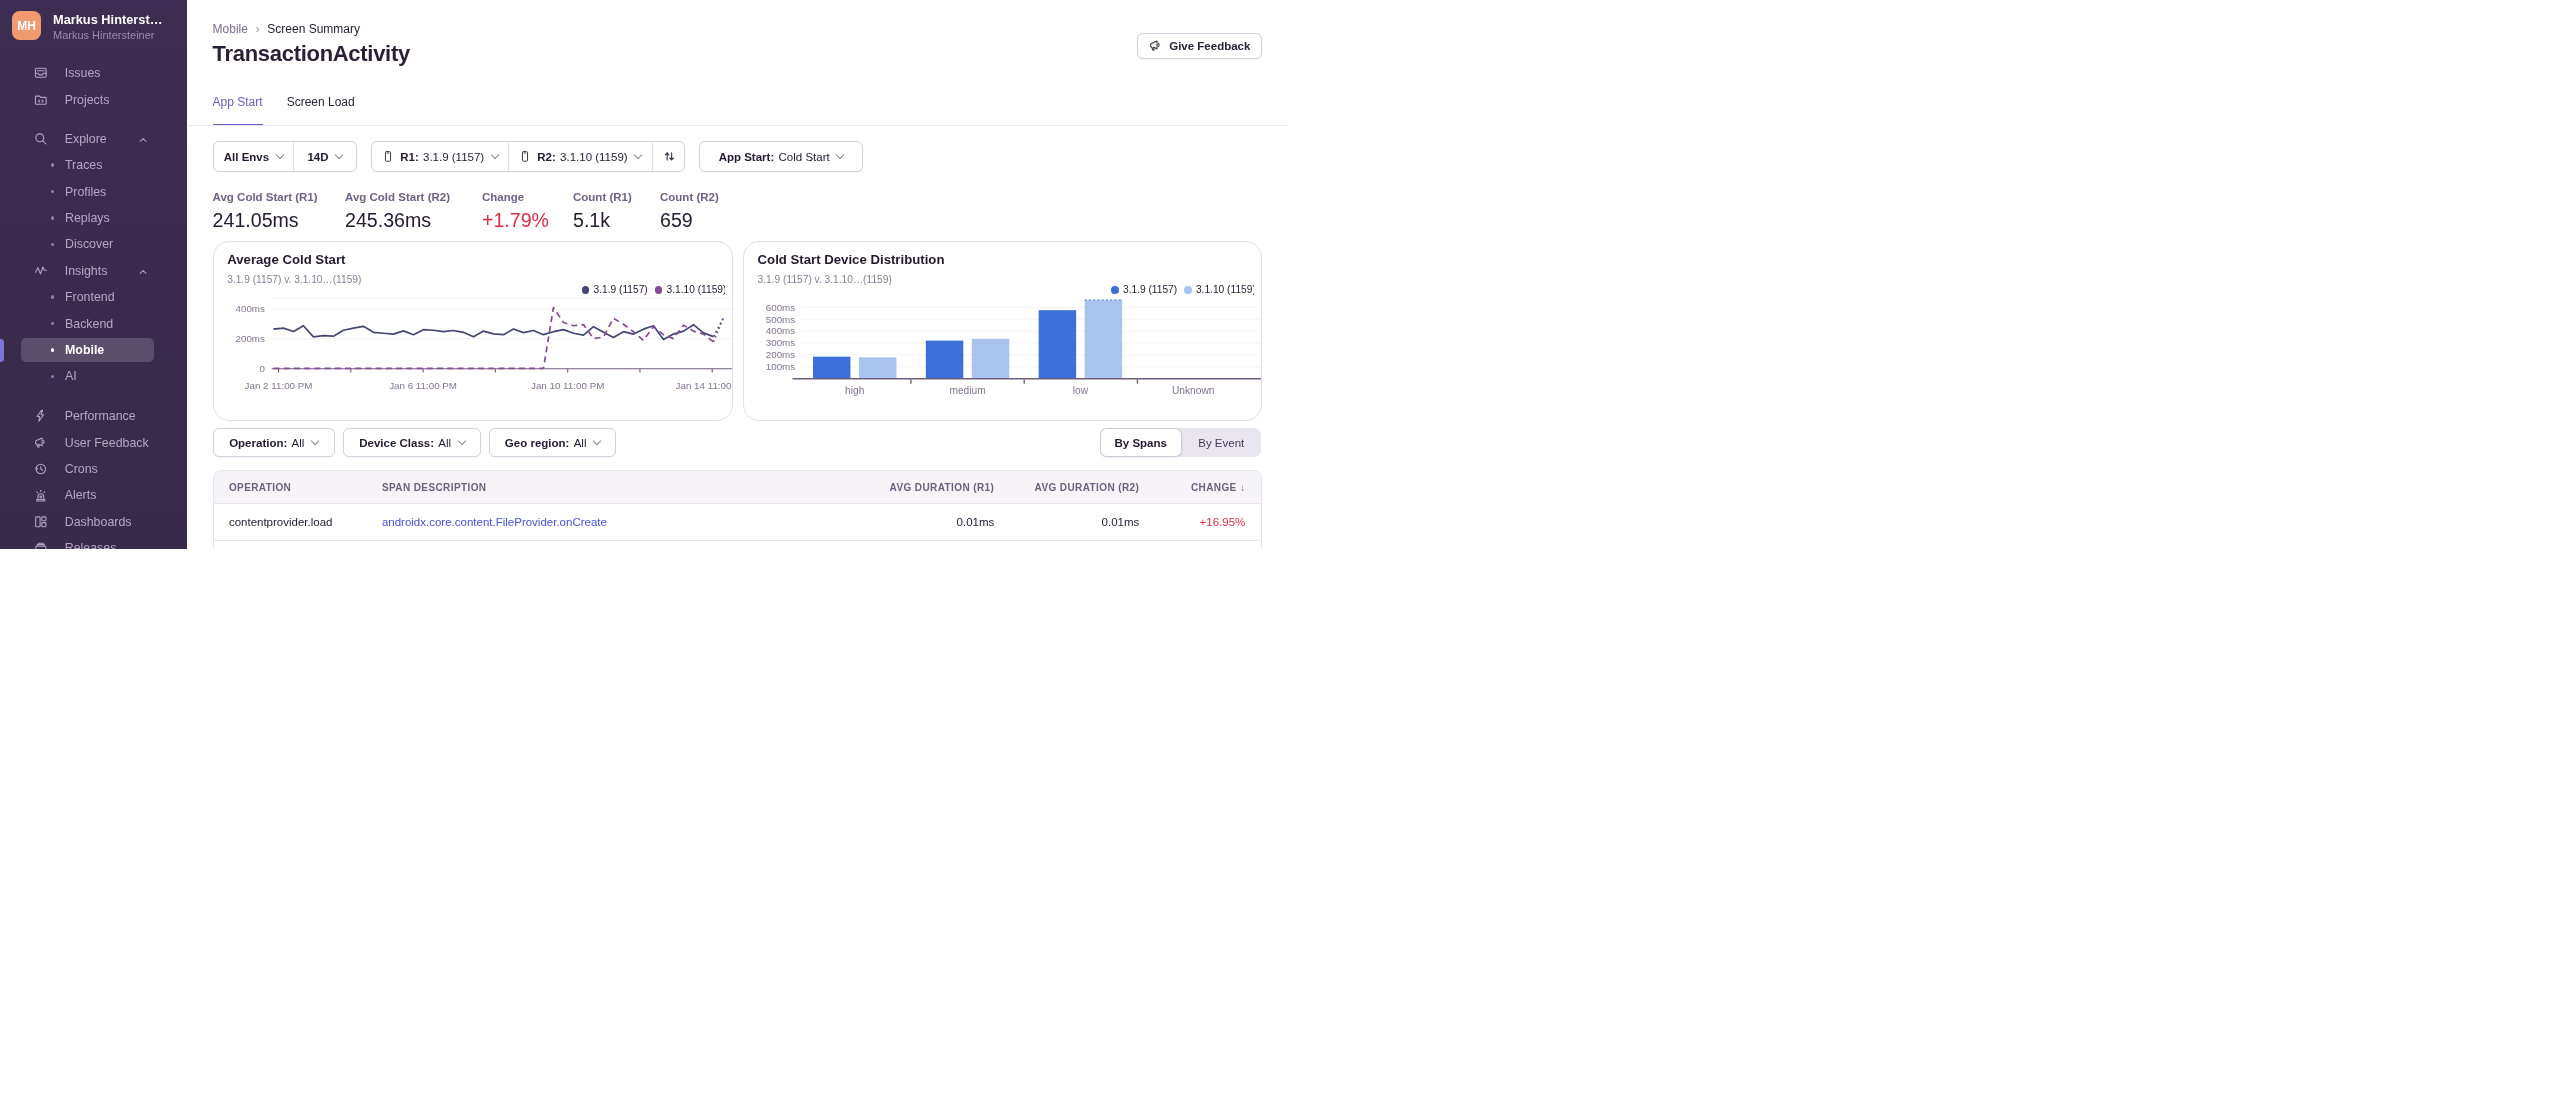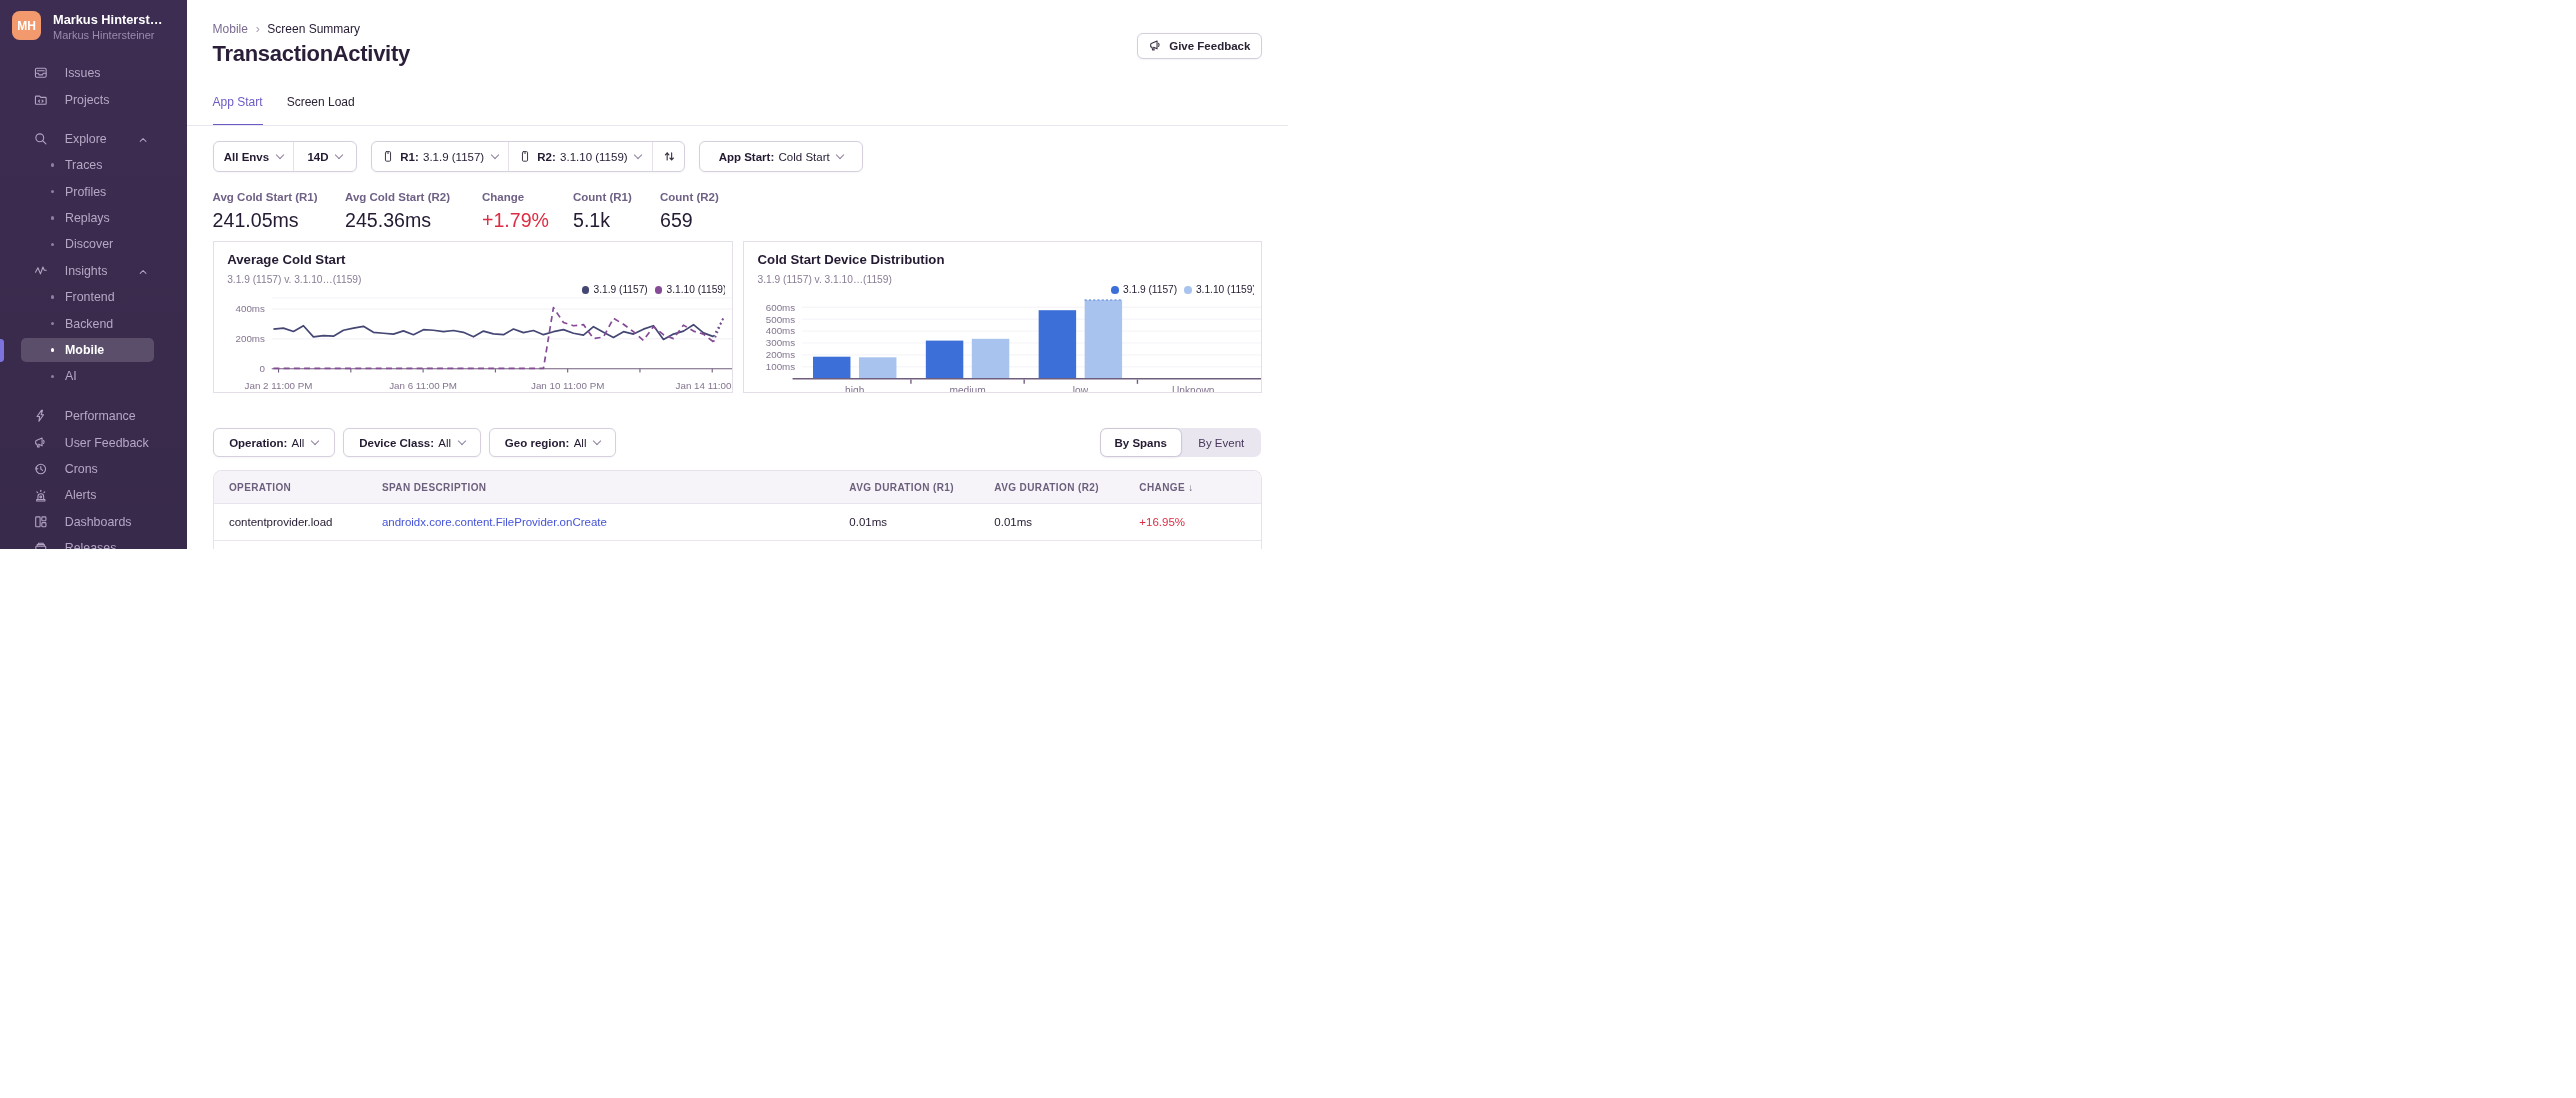--- a/index.html
+++ b/index.html
@@ -64,22 +64,22 @@
     border-bottom:1.4px solid #8e7f9c; transform:rotate(45deg); margin:-3.4px 0 0 7.7px; }
   .fico { margin-right:6px; display:flex; align-items:center; }
 
   
   .stat { position:absolute; top:191px; }
   .stat .slbl { font-size:11.5px; font-weight:600; color:#6f6186; margin-bottom:6px; white-space:nowrap; }
   .stat .sval { font-size:19.6px; font-weight:500; color:#241a32; white-space:nowrap; }
   .neg { color:#dd2d44 !important; }
 
   
-  .card { position:absolute; top:241px; height:152px; background:#fff; border:0.9px solid #e3dee8;
-    border-radius:0; overflow:hidden; }
+  .card { position:absolute; top:241px; height:180px; background:#fff; border:0.9px solid #e3dee8;
+    border-radius:16px; overflow:hidden; }
   .c-title { position:absolute; left:13.6px; top:10.2px; font-size:13.2px; font-weight:700; color:#241a32; }
   .c-sub { position:absolute; left:13.6px; top:31.5px; font-size:10.2px; color:#897c95; }
   .legend { position:absolute; top:41px; right:6.8px; width:150px; height:13.6px; overflow:hidden;
     display:flex; align-items:center; white-space:nowrap; }
   .lg-item { display:inline-flex; align-items:center; margin-left:6.8px; font-size:10.2px; color:#241a32; cursor:pointer; }
   .lg-dot { width:7.7px; height:7.7px; border-radius:50%; margin-right:4.3px; flex:0 0 7.7px; }
   .plot { position:absolute; left:10.2px; top:55px; }
 
   
   .f2 { position:absolute; top:428px; height:29px; }
@@ -91,21 +91,21 @@
     box-shadow:0 0.9px 1.7px rgba(40,30,60,0.08); }
 
   
   .table { position:absolute; left:25.6px; top:470px; width:1049px; border:0.9px solid #e6e1ea;
     border-bottom:none; border-radius:8.5px 8.5px 0 0; overflow:hidden; background:#fff; }
   .t-head, .t-row { display:grid; grid-template-columns:153px 1fr 145px 145px 106px; padding:0 15.3px; align-items:center; }
   .t-head { height:32px; background:#f6f4f8; }
   .t-head .th { font-size:10px; font-weight:700; color:#6c5f7e; letter-spacing:0.4px; cursor:pointer; }
   .t-row { height:37px; border-top:0.9px solid #e9e4ed; font-size:11.5px; }
   .t-row.stub { height:10.2px; }
-  .tr-right { }
+  .tr-right { text-align:right; }
   .t-link { color:#4553d9; cursor:pointer; }
 </style>
 </head>
 <body>
 
 <div class="sidebar">
   <div class="side-user">
     <div class="avatar">MH</div>
     <div class="uname">Markus Hinterst…</div>
     <div class="usub">Markus Hintersteiner</div>

